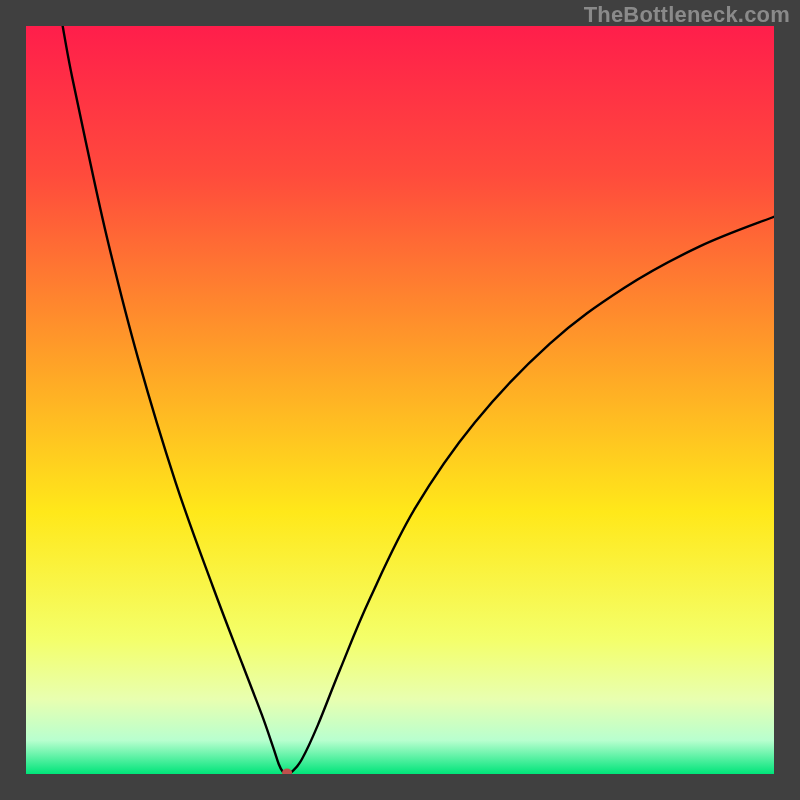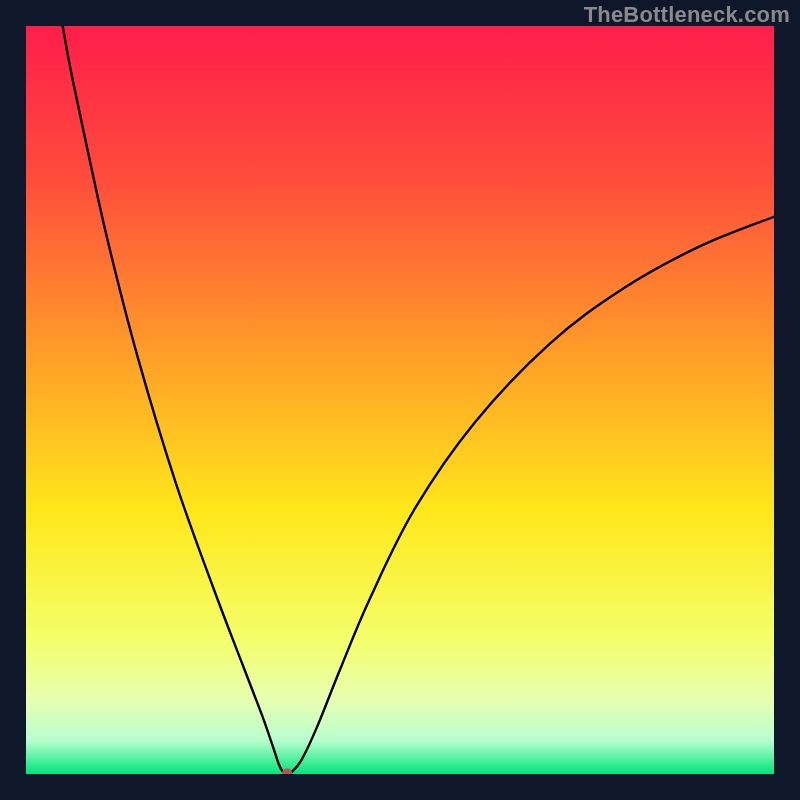--- a/index.html
+++ b/index.html
@@ -9,21 +9,21 @@
     height: 800px;
     background: #000;
     overflow: hidden;
   }
   .frame {
     position: absolute;
     left: 0;
     top: 0;
     width: 800px;
     height: 800px;
-    background: #0f172a;
+    background: #404040;
   }
   .plot-area {
     position: absolute;
     left: 26px;
     top: 26px;
     width: 748px;
     height: 748px;
     overflow: hidden;
   }
   .watermark {

